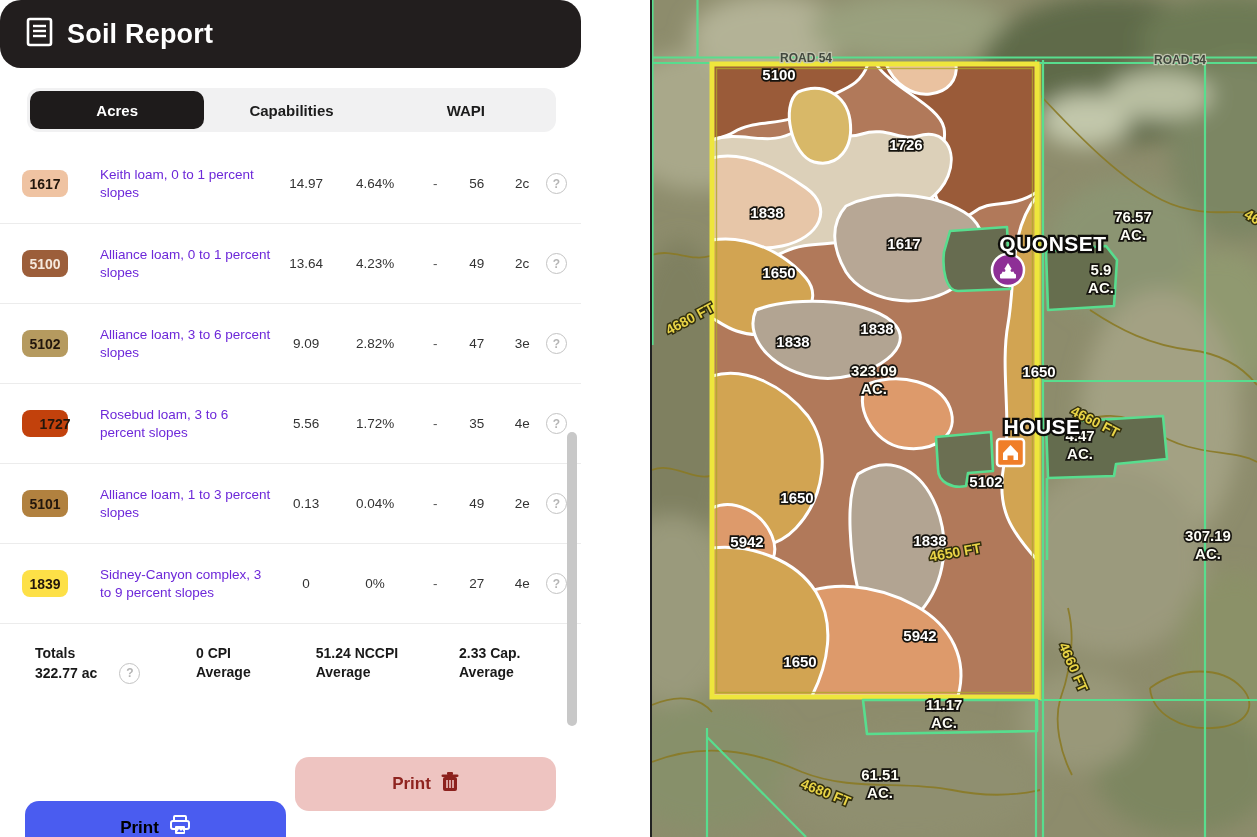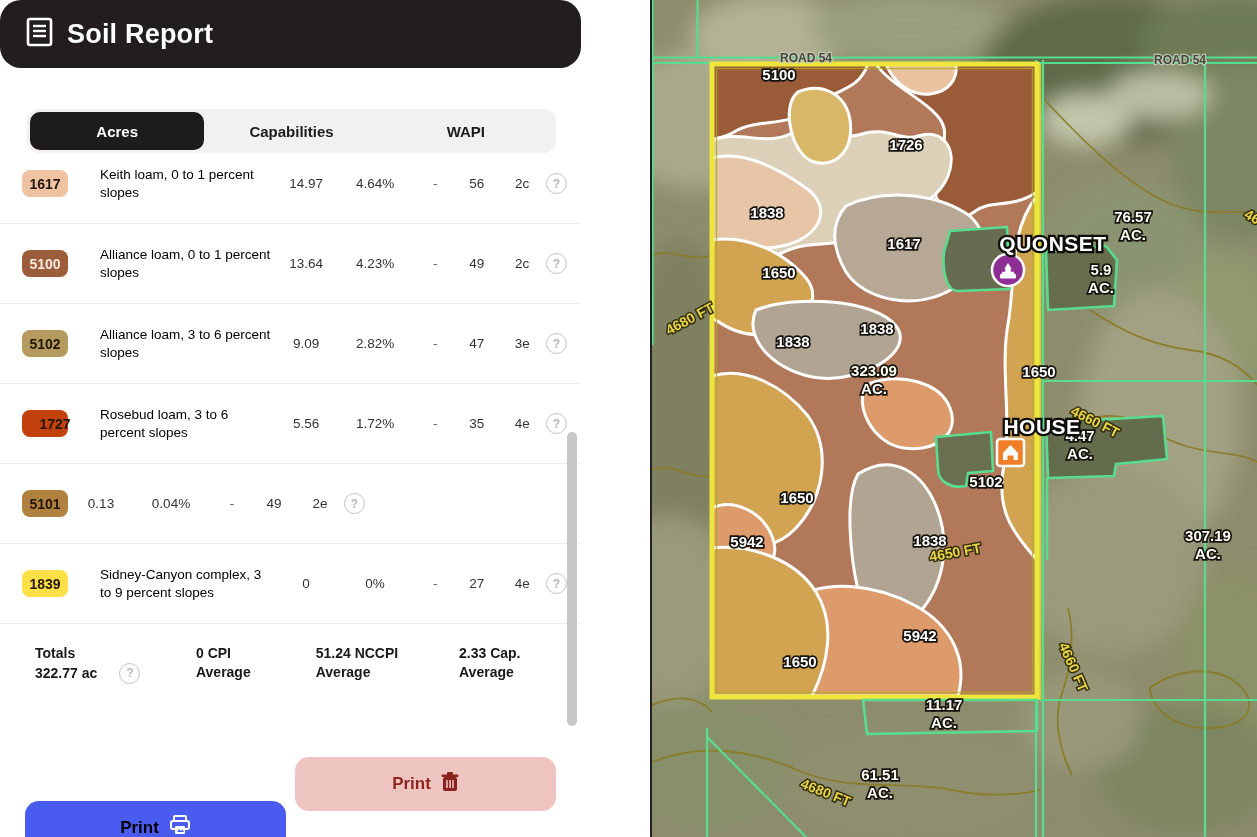--- a/index.html
+++ b/index.html
@@ -3,27 +3,27 @@
 <meta charset="utf-8">
 <style>
   * { margin:0; padding:0; box-sizing:border-box; }
   html,body { width:1257px; height:837px; background:#fff; font-family:"Liberation Sans",sans-serif; overflow:hidden; }
   .stage { position:relative; width:1257px; height:837px; }
 
   
   .panel { position:absolute; left:0; top:0; width:581px; height:837px; background:#fff; }
   .hdr { position:absolute; left:0; top:0; width:581px; height:68px; background:#221e1e; display:flex; align-items:center; padding-left:26px; gap:14px;border-radius:21px; }
   .hdr-title { color:#fff; font-size:27px; font-weight:800; letter-spacing:.2px; }
-  .tabs { position:absolute; left:27px; top:109px; width:529px; height:44px; background:#f1f1f2; border-radius:12px; display:flex; align-items:center; padding:3px; }
+  .tabs { position:absolute; left:27px; top:88px; width:529px; height:44px; background:#f1f1f2; border-radius:12px; display:flex; align-items:center; padding:3px; }
   .tab { flex:1; height:38px; display:flex; align-items:center; justify-content:center; font-size:15px; font-weight:700; color:#1c1c1c; border-radius:10px; cursor:pointer; }
   .tab.active { background:#1e1b1b; color:#fff; }
   .rows { position:absolute; left:0; top:144px; width:581px; }
   .row { display:flex; align-items:center; height:80px; padding:0 14px 0 22px; border-bottom:1px solid #ececec; }
   .badge { width:46px; min-width:46px; height:27px; border-radius:8px; display:flex; align-items:center; justify-content:center; font-size:14px; font-weight:700; color:#22160c; }
-  .rname { width:176px; margin-left:32px; font-size:13.5px; color:#000000; line-height:1.32; }
+  .rname { width:176px; margin-left:32px; font-size:13.5px; color:#6d28d9; line-height:1.32; }
   .rnum { font-size:13.5px; color:#333; text-align:center; }
   .c-acres{ width:62px; margin-left:2px;} .c-pct{ width:70px; margin-left:4px;} .c-cpi{ width:36px; margin-left:8px; color:#555;} .c-nccpi{ width:40px; margin-left:4px;} .c-cap{ width:36px; margin-left:8px;}
   .help { width:21px; height:21px; min-width:21px; border:1.6px solid #c3c3c3; border-radius:50%; color:#b5b5b5; font-size:12px; font-weight:700; display:flex; align-items:center; justify-content:center; margin-left:6px; }
   .totals { position:absolute; left:0; top:624px; width:581px; padding:20px 14px 0 35px; display:flex; }
   .tot-block { font-size:14px; font-weight:700; color:#191919; line-height:1.35; }
   .tot-acres { display:flex; align-items:center; gap:16px; }
   .t1{ width:164px; } .t2{ width:122px; } .t3{ width:146px; } .t4{ width:110px; }
   .actions { position:absolute; left:25px; top:757px; width:531px; display:flex; gap:9px; }
   .btn { flex:1; height:54px; border:none; border-radius:14px; font-size:17px; font-weight:700; display:flex; align-items:center; justify-content:center; gap:10px; cursor:pointer; font-family:"Liberation Sans",sans-serif; }
   .btn-print { background:#4a5cf0; color:#000000;margin-top:44px; }
@@ -104,20 +104,21 @@
         <div class="rnum c-acres">5.56</div>
         <div class="rnum c-pct">1.72%</div>
         <div class="rnum c-cpi">-</div>
         <div class="rnum c-nccpi">35</div>
         <div class="rnum c-cap">4e</div>
         <div class="help">?</div>
       </div>
 
       <div class="row">
         <div class="badge" style="background-color: rgb(177, 129, 63);">5101</div>
+        <div class="rname">Alliance loam, 1 to 3 percent slopes</div>
         <div class="rnum c-acres">0.13</div>
         <div class="rnum c-pct">0.04%</div>
         <div class="rnum c-cpi">-</div>
         <div class="rnum c-nccpi">49</div>
         <div class="rnum c-cap">2e</div>
         <div class="help">?</div>
       </div>
 
       <div class="row">
         <div class="badge" style="background-color: #fde047;">1839</div>

